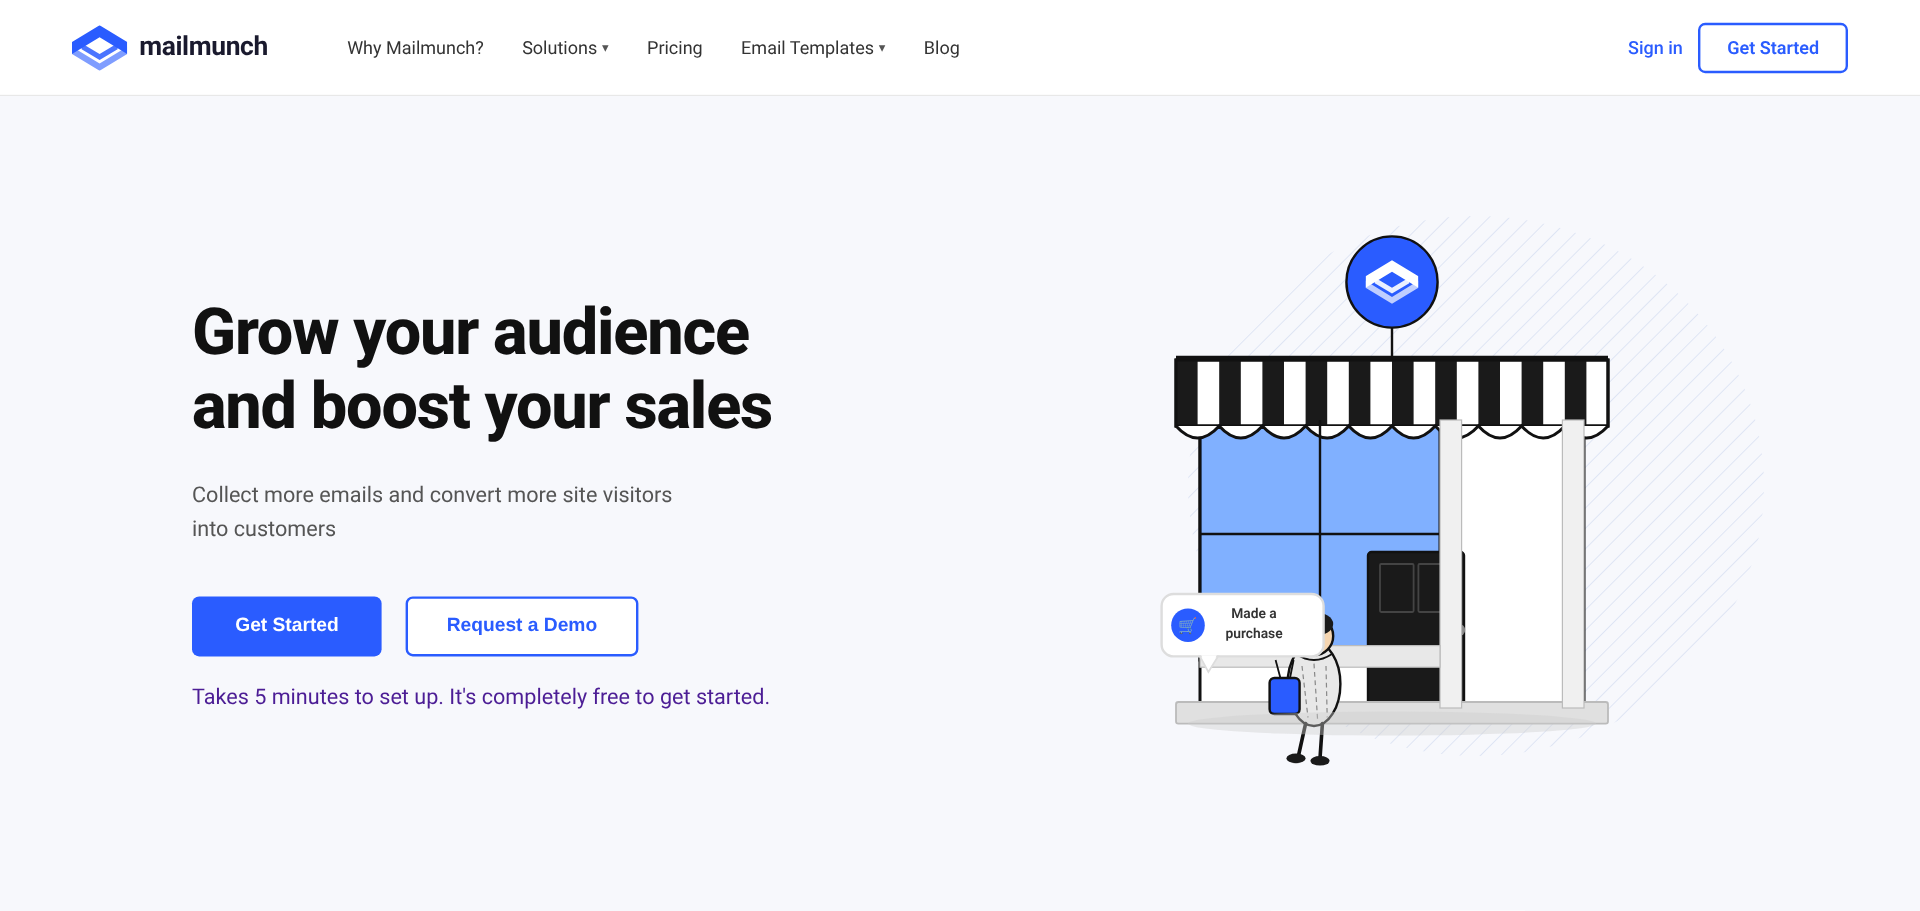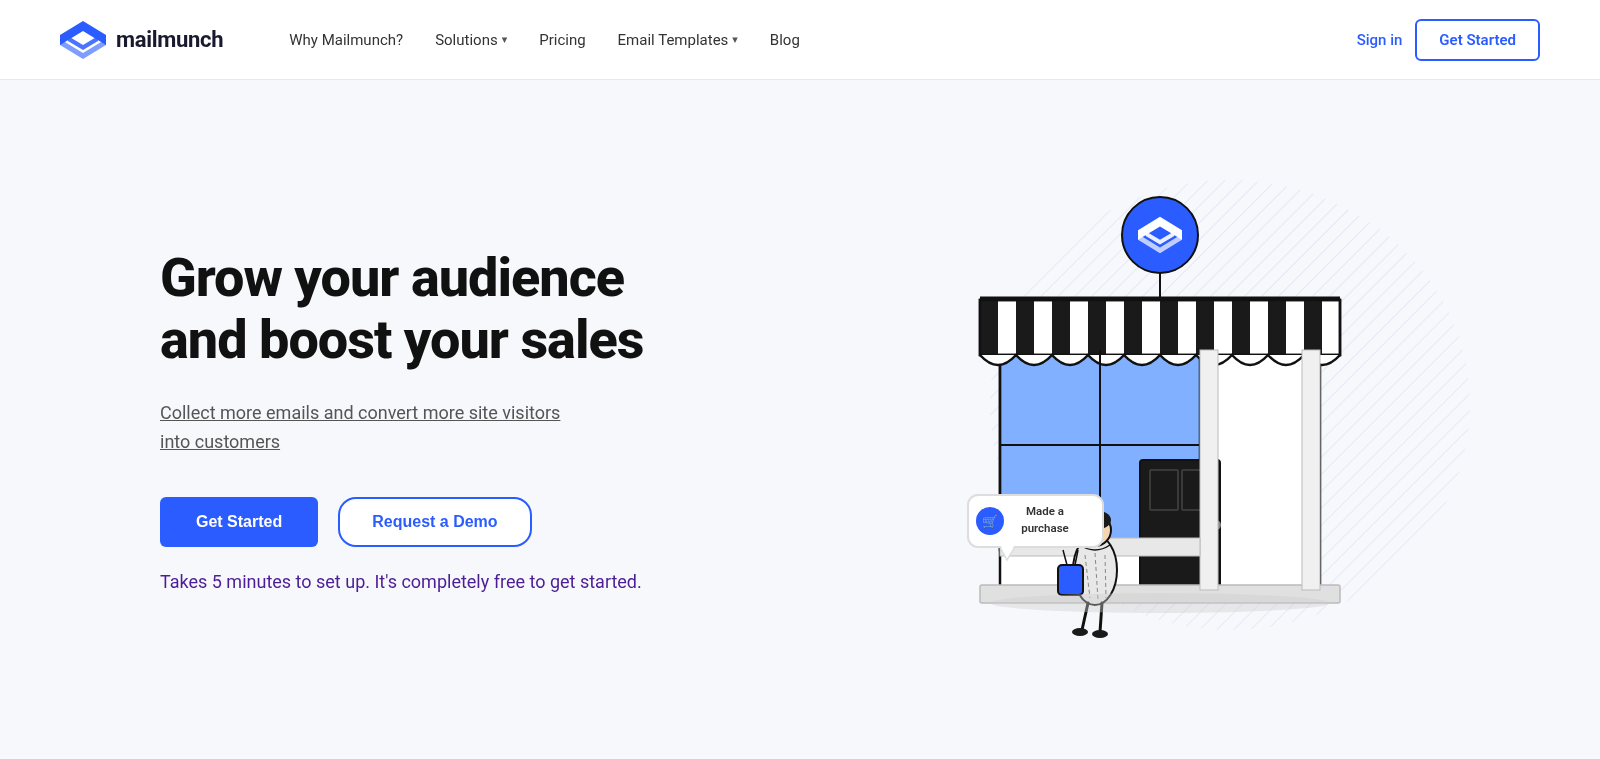--- a/index.html
+++ b/index.html
@@ -36,30 +36,29 @@
       position: relative; overflow: hidden;
     }
     .hero-left { max-width: 520px; }
     .hero-title {
       font-size: 54px; font-weight: 800; color: #111; line-height: 1.15;
       margin-bottom: 28px; letter-spacing: -1px;
     }
     .hero-subtitle {
       font-size: 18px; color: #555; line-height: 1.6; margin-bottom: 40px;
       max-width: 420px;
-      text-decoration: underline;
     }
     .hero-buttons { display: flex; align-items: center; gap: 20px; margin-bottom: 24px; }
     .btn-primary {
       padding: 16px 36px; background: #2a5cff; color: #fff; border: none;
       border-radius: 6px; font-size: 16px; font-weight: 700; cursor: pointer;
     }
     .btn-outline {
       padding: 14px 32px; background: #fff; color: #2a5cff;
-      border: 2px solid #2a5cff; border-radius: 18px; font-size: 16px;
+      border: 2px solid #2a5cff; border-radius: 6px; font-size: 16px;
       font-weight: 600; cursor: pointer;
     }
     .hero-note { font-size: 18px; color: #4c1d95; }
 
     
     .hero-right {
       position: relative; width: 600px; height: 500px; flex-shrink: 0;
     }
 
     

